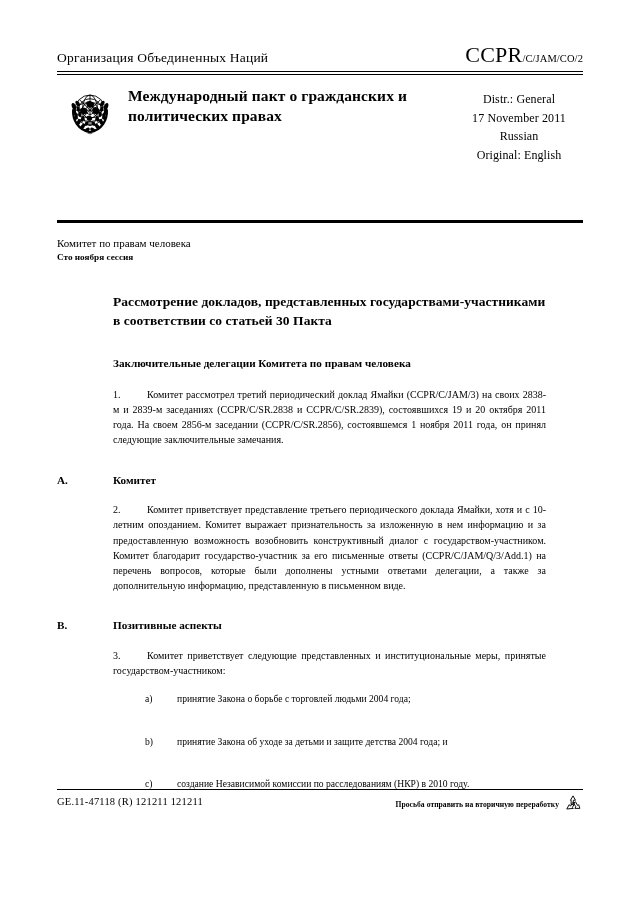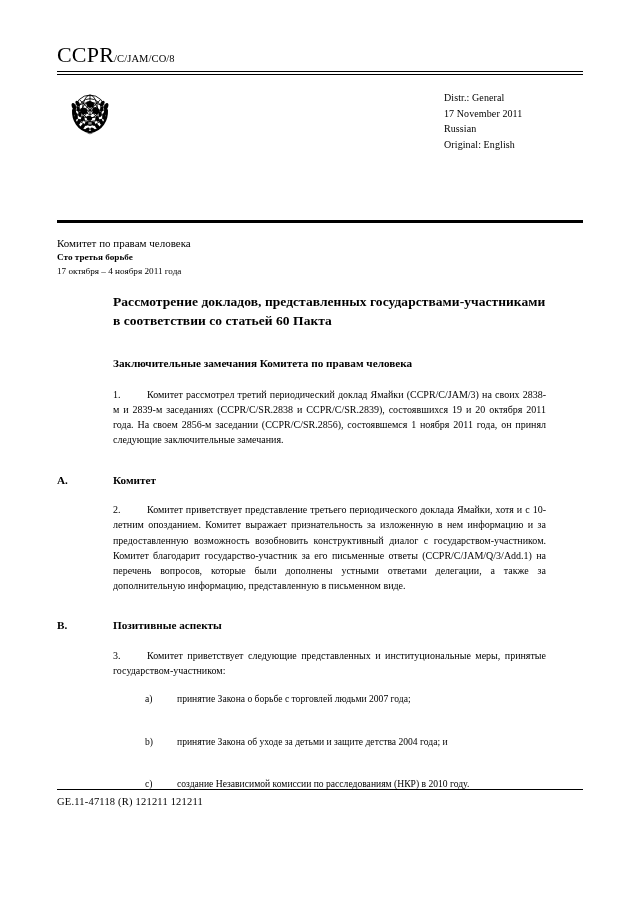--- a/index.html
+++ b/index.html
@@ -105,23 +105,24 @@
     font-weight: bold;
     line-height: 1.32;
     letter-spacing: 0.1px;
   }
 
   .distr {
     position: absolute;
     left: 444px;
     top: 90px;
     width: 150px;
-    font-size: 10px;
+    font-size: 12px;
     line-height: 1.55;
     letter-spacing: 0.1px;
+    text-align: center;
   }
 
   
   .committee {
     position: absolute;
     left: 57px;
     top: 236px;
     width: 420px;
   }
   .committee-name {
@@ -250,22 +251,23 @@
     display: block;
   }
 </style>
 </head>
 <body>
 
 <div class="page">
 
   <div class="masthead">
     <div class="masthead-row">
+      <div class="org-name">Организация Объединенных Наций</div>
       <div class="symbol-block">
-        <span class="symbol-main">CCPR</span><span class="symbol-sub">/C/JAM/CO/8</span>
+        <span class="symbol-main">CCPR</span><span class="symbol-sub">/C/JAM/CO/2</span>
       </div>
     </div>
   </div>
 
   <div class="rule-double"></div>
 
   <div class="emblem">
     <svg viewBox="0 0 100 100" width="56" height="56" aria-hidden="true">
       <g fill="none" stroke="#000" stroke-width="1.6">
 
@@ -317,41 +319,41 @@
         <ellipse cx="71" cy="43" rx="3" ry="5" transform="rotate(14 71 43)"></ellipse>
         <ellipse cx="68" cy="52" rx="3" ry="5" transform="rotate(-4 68 52)"></ellipse>
         <ellipse cx="63" cy="61" rx="3" ry="4.8" transform="rotate(-22 63 61)"></ellipse>
         <ellipse cx="56" cy="69" rx="3" ry="4.6" transform="rotate(-44 56 69)"></ellipse>
       </g>
 
       <path d="M44 85 q6 4 12 0 q-6 6 -12 0 Z" fill="#000"></path>
     </svg>
   </div>
 
+  <div class="pact-title">Международный пакт о гражданских и политических правах</div>
 
   <div class="distr">
     <div>Distr.: General</div>
     <div>17 November 2011</div>
     <div>Russian</div>
     <div>Original: English</div>
   </div>
 
   <div class="rule-thick"></div>
 
   <div class="committee">
     <div class="committee-name">Комитет по правам человека</div>
-    <div class="committee-session">Сто третья борьбе</div>
-    <div class="committee-dates">17 октября – 4 ноября 2011 года</div>
+    <div class="committee-session">Сто ноября сессия</div>
   </div>
 
   <div class="content">
 
-    <h1 class="doc-title">Рассмотрение докладов, представленных государствами-участниками в соответствии со статьей 60 Пакта</h1>
-
-    <h2 class="sub-title">Заключительные замечания Комитета по правам человека</h2>
+    <h1 class="doc-title">Рассмотрение докладов, представленных государствами-участниками в соответствии со статьей 30 Пакта</h1>
+
+    <h2 class="sub-title">Заключительные делегации Комитета по правам человека</h2>
 
 
     <p class="para">
       <span class="num">1.</span><span>Комитет рассмотрел третий периодический доклад Ямайки (CCPR/C/JAM/3) на своих 2838-м и 2839-м заседаниях (CCPR/C/SR.2838 и CCPR/C/SR.2839), состоявшихся 19 и 20 октября 2011 года. На своем 2856-м заседании (CCPR/C/SR.2856), состоявшемся 1 ноября 2011 года, он принял следующие заключительные замечания.</span>
     </p>
 
     <div class="section">
       <div class="section-head">
         <span class="section-letter">A.</span>
         <span>Комитет</span>
@@ -364,31 +366,41 @@
     <div class="section">
       <div class="section-head">
         <span class="section-letter">B.</span>
         <span>Позитивные аспекты</span>
       </div>
       <p class="para">
         <span class="num">3.</span><span>Комитет приветствует следующие представленных и институциональные меры, принятые государством-участником:</span>
       </p>
       <ul class="alpha-list">
         <li>
-          <span class="alpha">a)</span><span>принятие Закона о борьбе с торговлей людьми 2007 года;</span>
+          <span class="alpha">a)</span><span>принятие Закона о борьбе с торговлей людьми 2004 года;</span>
         </li>
         <li>
           <span class="alpha">b)</span><span>принятие Закона об уходе за детьми и защите детства 2004 года; и</span>
         </li>
         <li>
           <span class="alpha">c)</span><span>создание Независимой комиссии по расследованиям (НКР) в 2010 году.</span>
         </li>
       </ul>
     </div>
 
   </div>
 
   <div class="rule-footer"></div>
 
   <div class="footer-left">GE.11-47118  (R)   121211   121211</div>
 
+  <div class="footer-right">
+    <span class="recycle-text">Просьба отправить на вторичную переработку</span>
+    <svg class="recycle-icon" viewBox="0 0 64 64" aria-hidden="true">
+      <g fill="none" stroke="#000" stroke-width="3" stroke-linejoin="round">
+        <path d="M32 6 L40 20 L33 20 L33 34 L26 34 L26 20 L24 20 Z"></path>
+        <path d="M12 48 L20 34 L24 39 L31 27 L37 31 L30 43 L33 46 Z"></path>
+        <path d="M54 46 L38 46 L41 41 L34 29 L40 25 L47 37 L50 34 Z"></path>
+      </g>
+    </svg>
+  </div>
 
 </div>
 
 </body></html>

